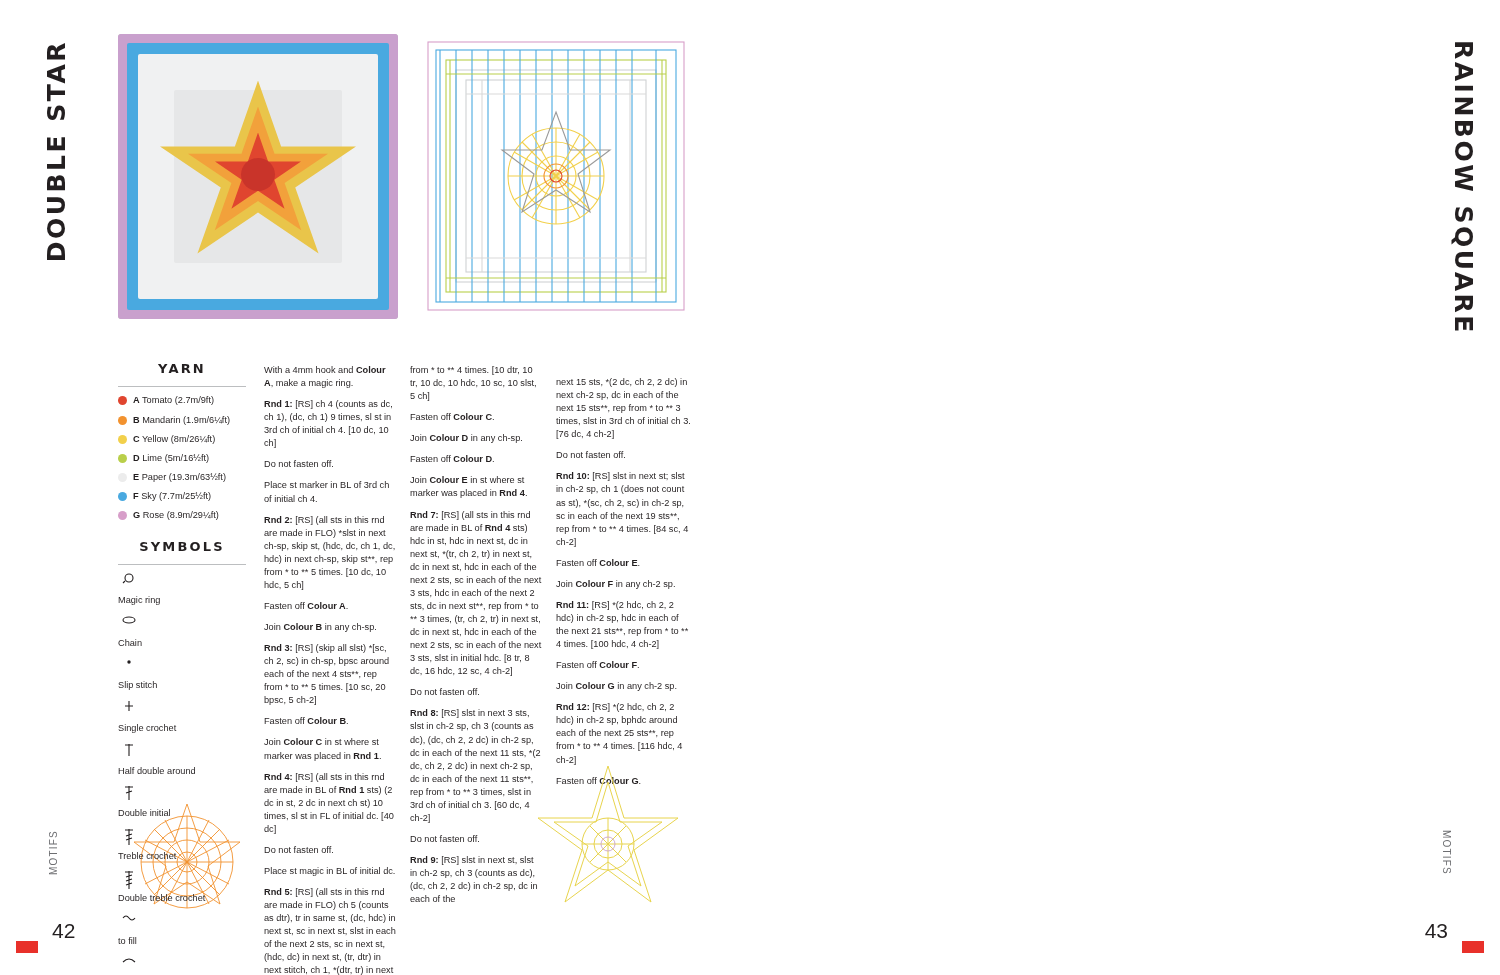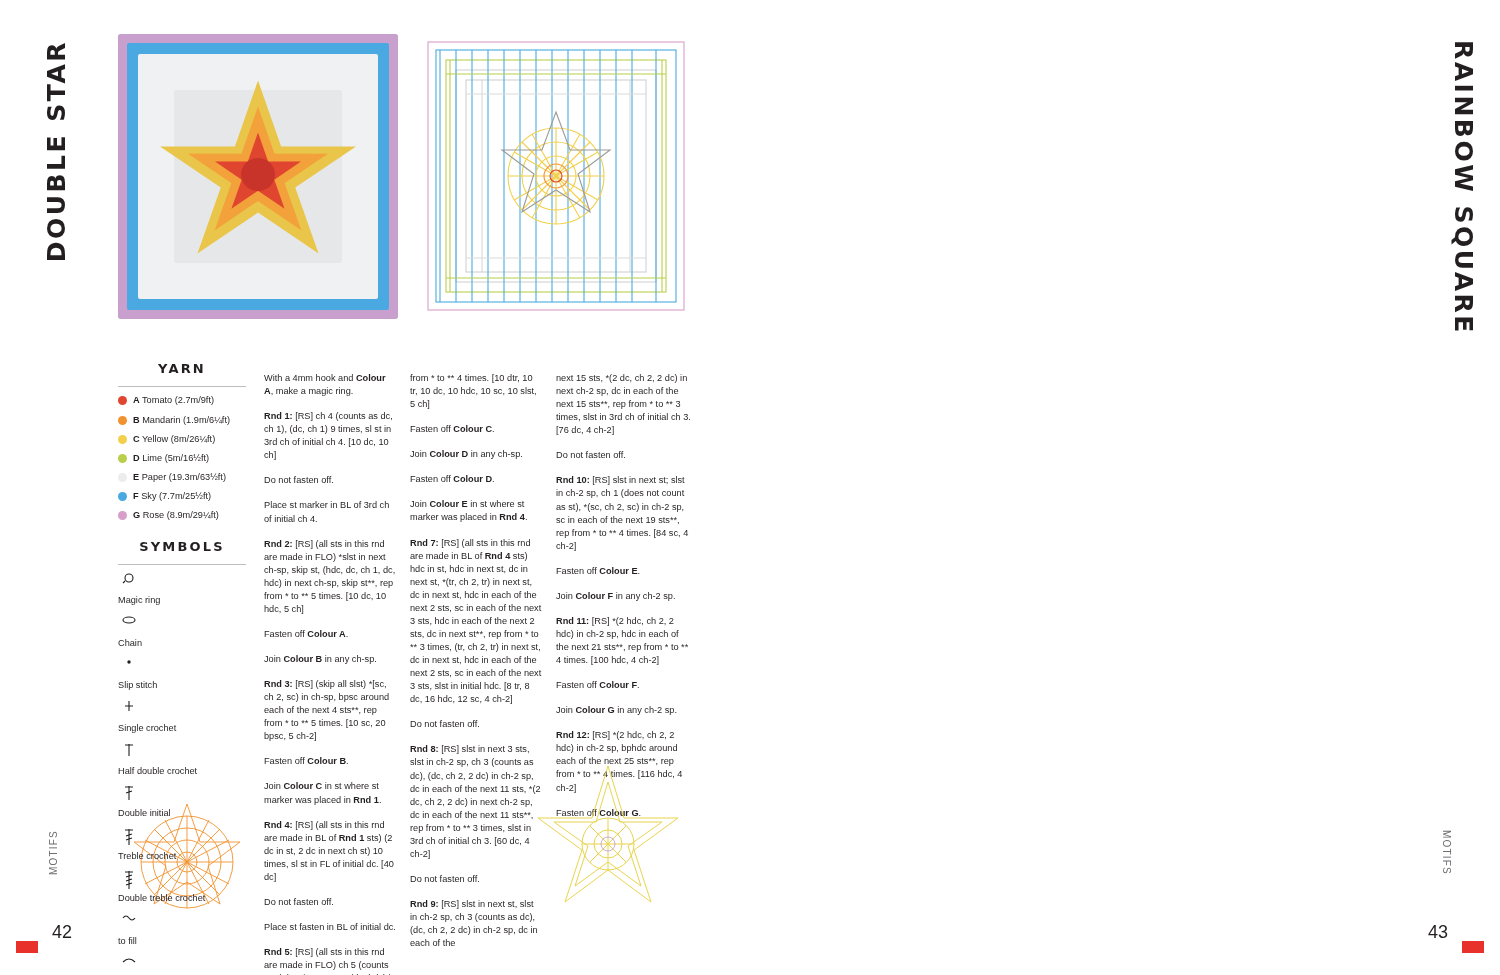--- a/index.html
+++ b/index.html
@@ -34,21 +34,21 @@
     writing-mode:vertical-rl;
     transform:rotate(180deg);
     transform-origin:center;
   }
   .vtitle.right {
     right:22px; top:40px;
     writing-mode:vertical-rl;
   }
 
   
-  .folio-num { position:absolute; bottom:32px; font-size:18px; color:#231f20; }
+  .folio-num { position:absolute; bottom:32px; font-size:21px; color:#231f20; }
   .folio-num.l { left:52px; }
   .folio-num.r { right:52px; }
   .folio-mark { position:absolute; bottom:22px; width:22px; height:12px; background:#e8312a; }
   .folio-mark.l { left:16px; }
   .folio-mark.r { right:16px; }
   .folio-word {
     position:absolute; bottom:100px; font-size:10px; letter-spacing:1.2px; color:#6d6e71;
     writing-mode:vertical-rl;
   }
   .folio-word.l { left:48px; transform:rotate(180deg); }
@@ -80,40 +80,40 @@
   .ds-star-core  { position:absolute; left:50%; top:50%; width:34px;height:33px;margin-left:-17px;margin-top:-19px;background:#c9342a; border-radius:50%;}
 
   
   .chartbox { position:absolute; background:#ffffff; }
   .chart-ds { left:420px; top:34px; width:272px; height:284px; }
   .chart-star-ds { position:absolute; left:528px; top:760px; width:160px; height:175px; }
   .chart-star-flower { position:absolute; left:120px; top:790px; width:135px; height:145px; }
 
   
   .col { position:absolute; font-size:9.2px; line-height:1.42; color:#231f20; }
-  .col p { margin:12px 0 8px 0; }
+  .col p { margin:4px 0 8px 0; }
   b, strong { font-weight:bold; }
 
   .sec-title {
     font-weight:bold; font-size:13px; letter-spacing:2.2px;
     margin:0 0 8px 0; font-family:"DejaVu Sans", sans-serif;text-align:center;
   }
   .rule { border-top:1px solid #bcbec0; margin:0 0 7px 0; }
 
   .yarn-item { display:flex; align-items:center; margin-bottom:6px; font-size:9.2px; }
   .yarn-dot { width:9px; height:9px; border-radius:50%; margin-right:6px; flex:0 0 auto; }
   .yarn-item .lbl { white-space:nowrap; }
 
   .sym-item { display:flex; align-items:flex-start; margin-bottom:7.5px; font-size:9.2px;flex-direction:column; }
   .sym-gl { width:22px; flex:0 0 22px; text-align:center; color:#231f20; font-size:10px; line-height:1.1; }
   .sym-lbl { flex:1; }
   .c1 { left:118px; top:360px; width:128px; }
   .c2 { left:264px; top:360px; width:132px; }
   .c3 { left:410px; top:360px; width:132px; }
-  .c4 { left:556px; top:360px; width:136px; }
+  .c4 { left:556px; top:372px; width:136px; }
 
   .sym-svg { display:block; }
 </style>
 </head>
 <body>
 
 <div class="page">
 
   <div class="leaf left">
 
@@ -278,21 +278,21 @@
           <div class="sym-item">
             <span class="sym-gl"><svg width="12" height="12" viewBox="0 0 12 12">
                 <path d="M6 1 V11 M2 6 H10" stroke="#231f20" fill="none" stroke-width="1.1"></path>
               </svg></span>
             <span class="sym-lbl">Single crochet</span>
           </div>
           <div class="sym-item">
             <span class="sym-gl"><svg width="12" height="14" viewBox="0 0 12 14">
                 <path d="M6 1 V13 M2 2 H10" stroke="#231f20" fill="none" stroke-width="1.1"></path>
               </svg></span>
-            <span class="sym-lbl">Half double crochet</span>
+            <span class="sym-lbl">Half double around</span>
           </div>
           <div class="sym-item">
             <span class="sym-gl"><svg width="12" height="16" viewBox="0 0 12 16">
                 <path d="M6 1 V15 M2 2 H10 M3 8 L9 6" stroke="#231f20" fill="none" stroke-width="1.1"></path>
               </svg></span>
             <span class="sym-lbl">Double initial</span>
           </div>
           <div class="sym-item">
             <span class="sym-gl"><svg width="12" height="18" viewBox="0 0 12 18">
                 <path d="M6 1 V17 M2 2 H10 M3 8 L9 6 M3 12 L9 10" stroke="#231f20" fill="none" stroke-width="1.1"></path>
@@ -338,21 +338,21 @@
         <p>Do not fasten off.</p>
         <p>Place st marker in BL of 3rd ch of initial ch 4.</p>
         <p><b>Rnd 2:</b> [RS] (all sts in this rnd are made in FLO) *slst in next ch-sp, skip st, (hdc, dc, ch 1, dc, hdc) in next ch-sp, skip st**, rep from * to ** 5 times. [10 dc, 10 hdc, 5 ch]</p>
         <p>Fasten off <b>Colour A</b>.</p>
         <p>Join <b>Colour B</b> in any ch-sp.</p>
         <p><b>Rnd 3:</b> [RS] (skip all slst) *[sc, ch 2, sc) in ch-sp, bpsc around each of the next 4 sts**, rep from * to ** 5 times. [10 sc, 20 bpsc, 5 ch-2]</p>
         <p>Fasten off <b>Colour B</b>.</p>
         <p>Join <b>Colour C</b> in st where st marker was placed in <b>Rnd 1</b>.</p>
         <p><b>Rnd 4:</b> [RS] (all sts in this rnd are made in BL of <b>Rnd 1</b> sts) (2 dc in st, 2 dc in next ch st) 10 times, sl st in FL of initial dc. [40 dc]</p>
         <p>Do not fasten off.</p>
-        <p>Place st fasten in BL of initial dc.</p>
+        <p>Place st magic in BL of initial dc.</p>
         <p><b>Rnd 5:</b> [RS] (all sts in this rnd are made in FLO) ch 5 (counts as dtr), tr in same st, (dc, hdc) in next st, sc in next st, slst in each of the next 2 sts, sc in next st, (hdc, dc) in next st, (tr, dtr) in next stitch, ch 1, *(dtr, tr) in next stitch, (dc, hdc) in next st, sc in next st, slst in each of the next 2 sts, sc in next st, (hdc, dc) in next st, (tr, dtr) in next stitch, ch 1**, rep</p>
       </div>
     <div class="col c3" id="left-col3">
         <p>from * to ** 4 times. [10 dtr, 10 tr, 10 dc, 10 hdc, 10 sc, 10 slst, 5 ch]</p>
         <p>Fasten off <b>Colour C</b>.</p>
         <p>Join <b>Colour D</b> in any ch-sp.</p>
         <p>Fasten off <b>Colour D</b>.</p>
         <p>Join <b>Colour E</b> in st where st marker was placed in <b>Rnd 4</b>.</p>
         <p><b>Rnd 7:</b> [RS] (all sts in this rnd are made in BL of <b>Rnd 4</b> sts) hdc in st, hdc in next st, dc in next st, *(tr, ch 2, tr) in next st, dc in next st, hdc in each of the next 2 sts, sc in each of the next 3 sts, hdc in each of the next 2 sts, dc in next st**, rep from * to ** 3 times, (tr, ch 2, tr) in next st, dc in next st, hdc in each of the next 2 sts, sc in each of the next 3 sts, slst in initial hdc. [8 tr, 8 dc, 16 hdc, 12 sc, 4 ch-2]</p>
         <p>Do not fasten off.</p>

